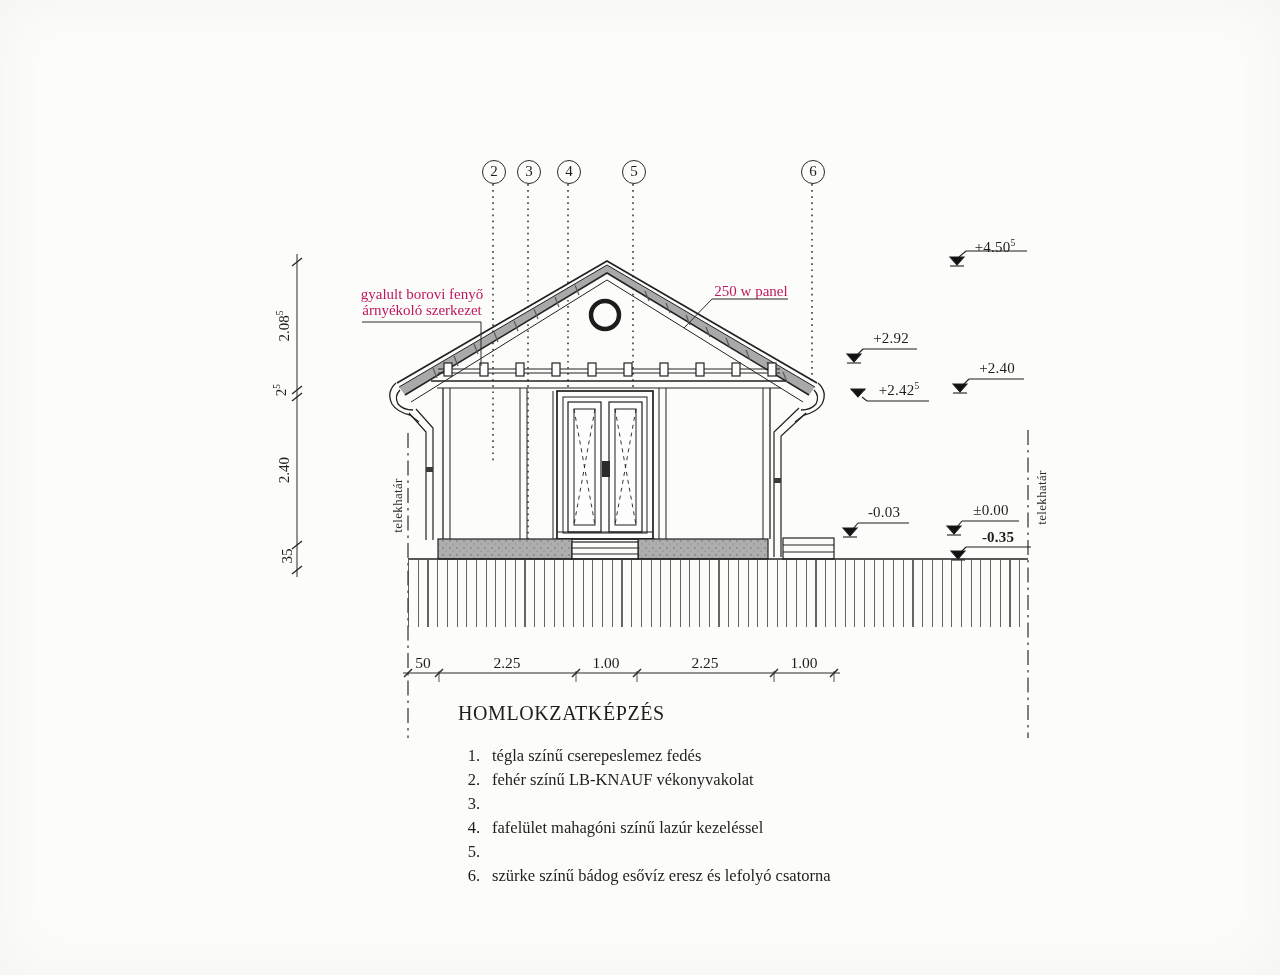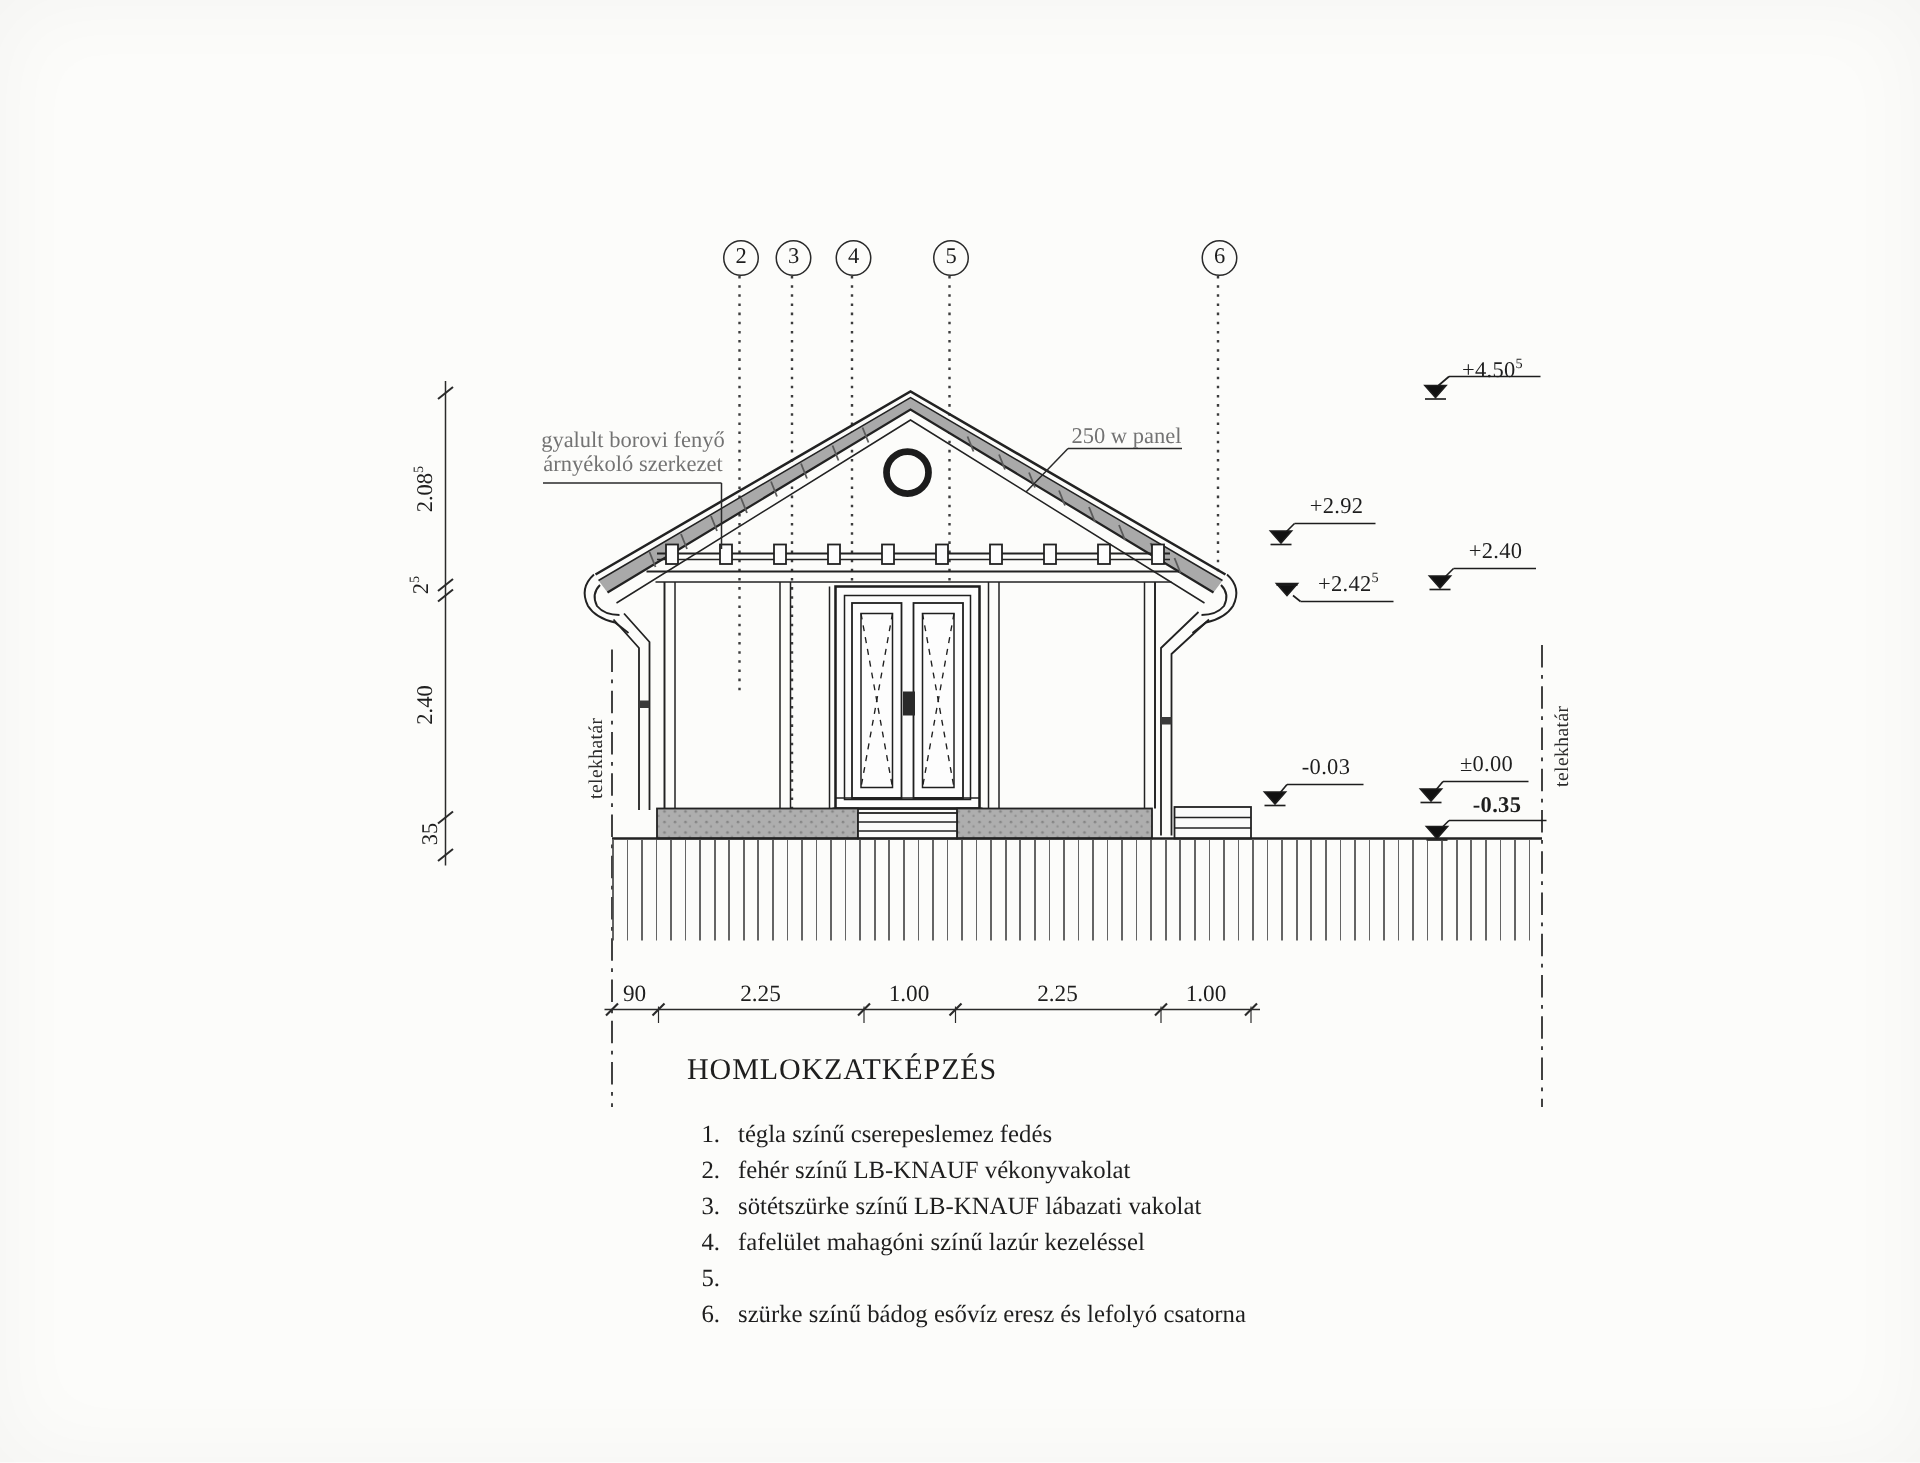--- a/index.html
+++ b/index.html
@@ -2,21 +2,21 @@
 <html><head>
 <meta charset="utf-8">
 <style>
   html,body{margin:0;padding:0;background:#ffffff;}
   #canvas{
     position:relative;width:1280px;height:975px;background:#fcfcfa;
     font-family:"Liberation Serif",serif;color:#1e1e1e;overflow:hidden;
     box-shadow:inset 0 0 60px rgba(0,0,0,0.035);
   }
   #linework{position:absolute;left:0;top:0;}
-  .txt{position:absolute;white-space:nowrap;color:#737373;}
+  .txt{position:absolute;white-space:nowrap;color:#be185d;}
   .callout{
     position:absolute;width:22px;height:22px;border:1.5px solid #2a2a2a;border-radius:50%;
     text-align:center;line-height:20px;font-size:15px;background:transparent;
   }
   .etext{position:absolute;width:64px;text-align:center;font-size:15px;letter-spacing:0.2px;}
   .etext sup,.vdim sup{font-size:9.5px;}
   .small-note{font-size:15px;text-align:center;line-height:16px;}
   .vdim{
     position:absolute;width:64px;height:18px;text-align:center;font-size:15px;
     transform:rotate(-90deg);transform-origin:center center;
@@ -265,40 +265,39 @@
   <div class="etext" style="left:867px;top:381px;"><span>+2.42</span><sup>5</sup></div>
   <div class="etext" style="left:852px;top:503px;"><span>-0.03</span><sup></sup></div>
   <div class="etext" style="left:959px;top:501px;text-align:center;"><span>±0.00</span><sup></sup></div>
   <div class="etext" style="left:966px;top:528px;font-weight:bold;"><span>-0.35</span><sup></sup></div>
 
   <div class="vdim" style="left:252px;top:317px;"><span>2.08</span><sup>5</sup></div>
   <div class="vdim" style="left:249px;top:381px;"><span>2</span><sup>5</sup></div>
   <div class="vdim" style="left:252px;top:461px;"><span>2.40</span><sup></sup></div>
   <div class="vdim" style="left:255px;top:547px;"><span>35</span><sup></sup></div>
 
-  <div class="hdim" style="left:395px;top:654px;">90</div>
+  <div class="hdim" style="left:395px;top:654px;">50</div>
   <div class="hdim" style="left:479px;top:654px;">2.25</div>
   <div class="hdim" style="left:578px;top:654px;">1.00</div>
   <div class="hdim" style="left:677px;top:654px;">2.25</div>
   <div class="hdim" style="left:776px;top:654px;">1.00</div>
 
   <div id="title">HOMLOKZATKÉPZÉS</div>
 
   <div id="legend">
     <div class="legend-row">
       <span class="legend-num">1.</span>
       <span>tégla színű cserepeslemez fedés</span>
     </div>
     <div class="legend-row">
       <span class="legend-num">2.</span>
       <span>fehér színű LB-KNAUF vékonyvakolat</span>
     </div>
     <div class="legend-row">
       <span class="legend-num">3.</span>
-      <span>sötétszürke színű LB-KNAUF lábazati vakolat</span>
     </div>
     <div class="legend-row">
       <span class="legend-num">4.</span>
       <span>fafelület mahagóni színű lazúr kezeléssel</span>
     </div>
     <div class="legend-row">
       <span class="legend-num">5.</span>
     </div>
     <div class="legend-row">
       <span class="legend-num">6.</span>

